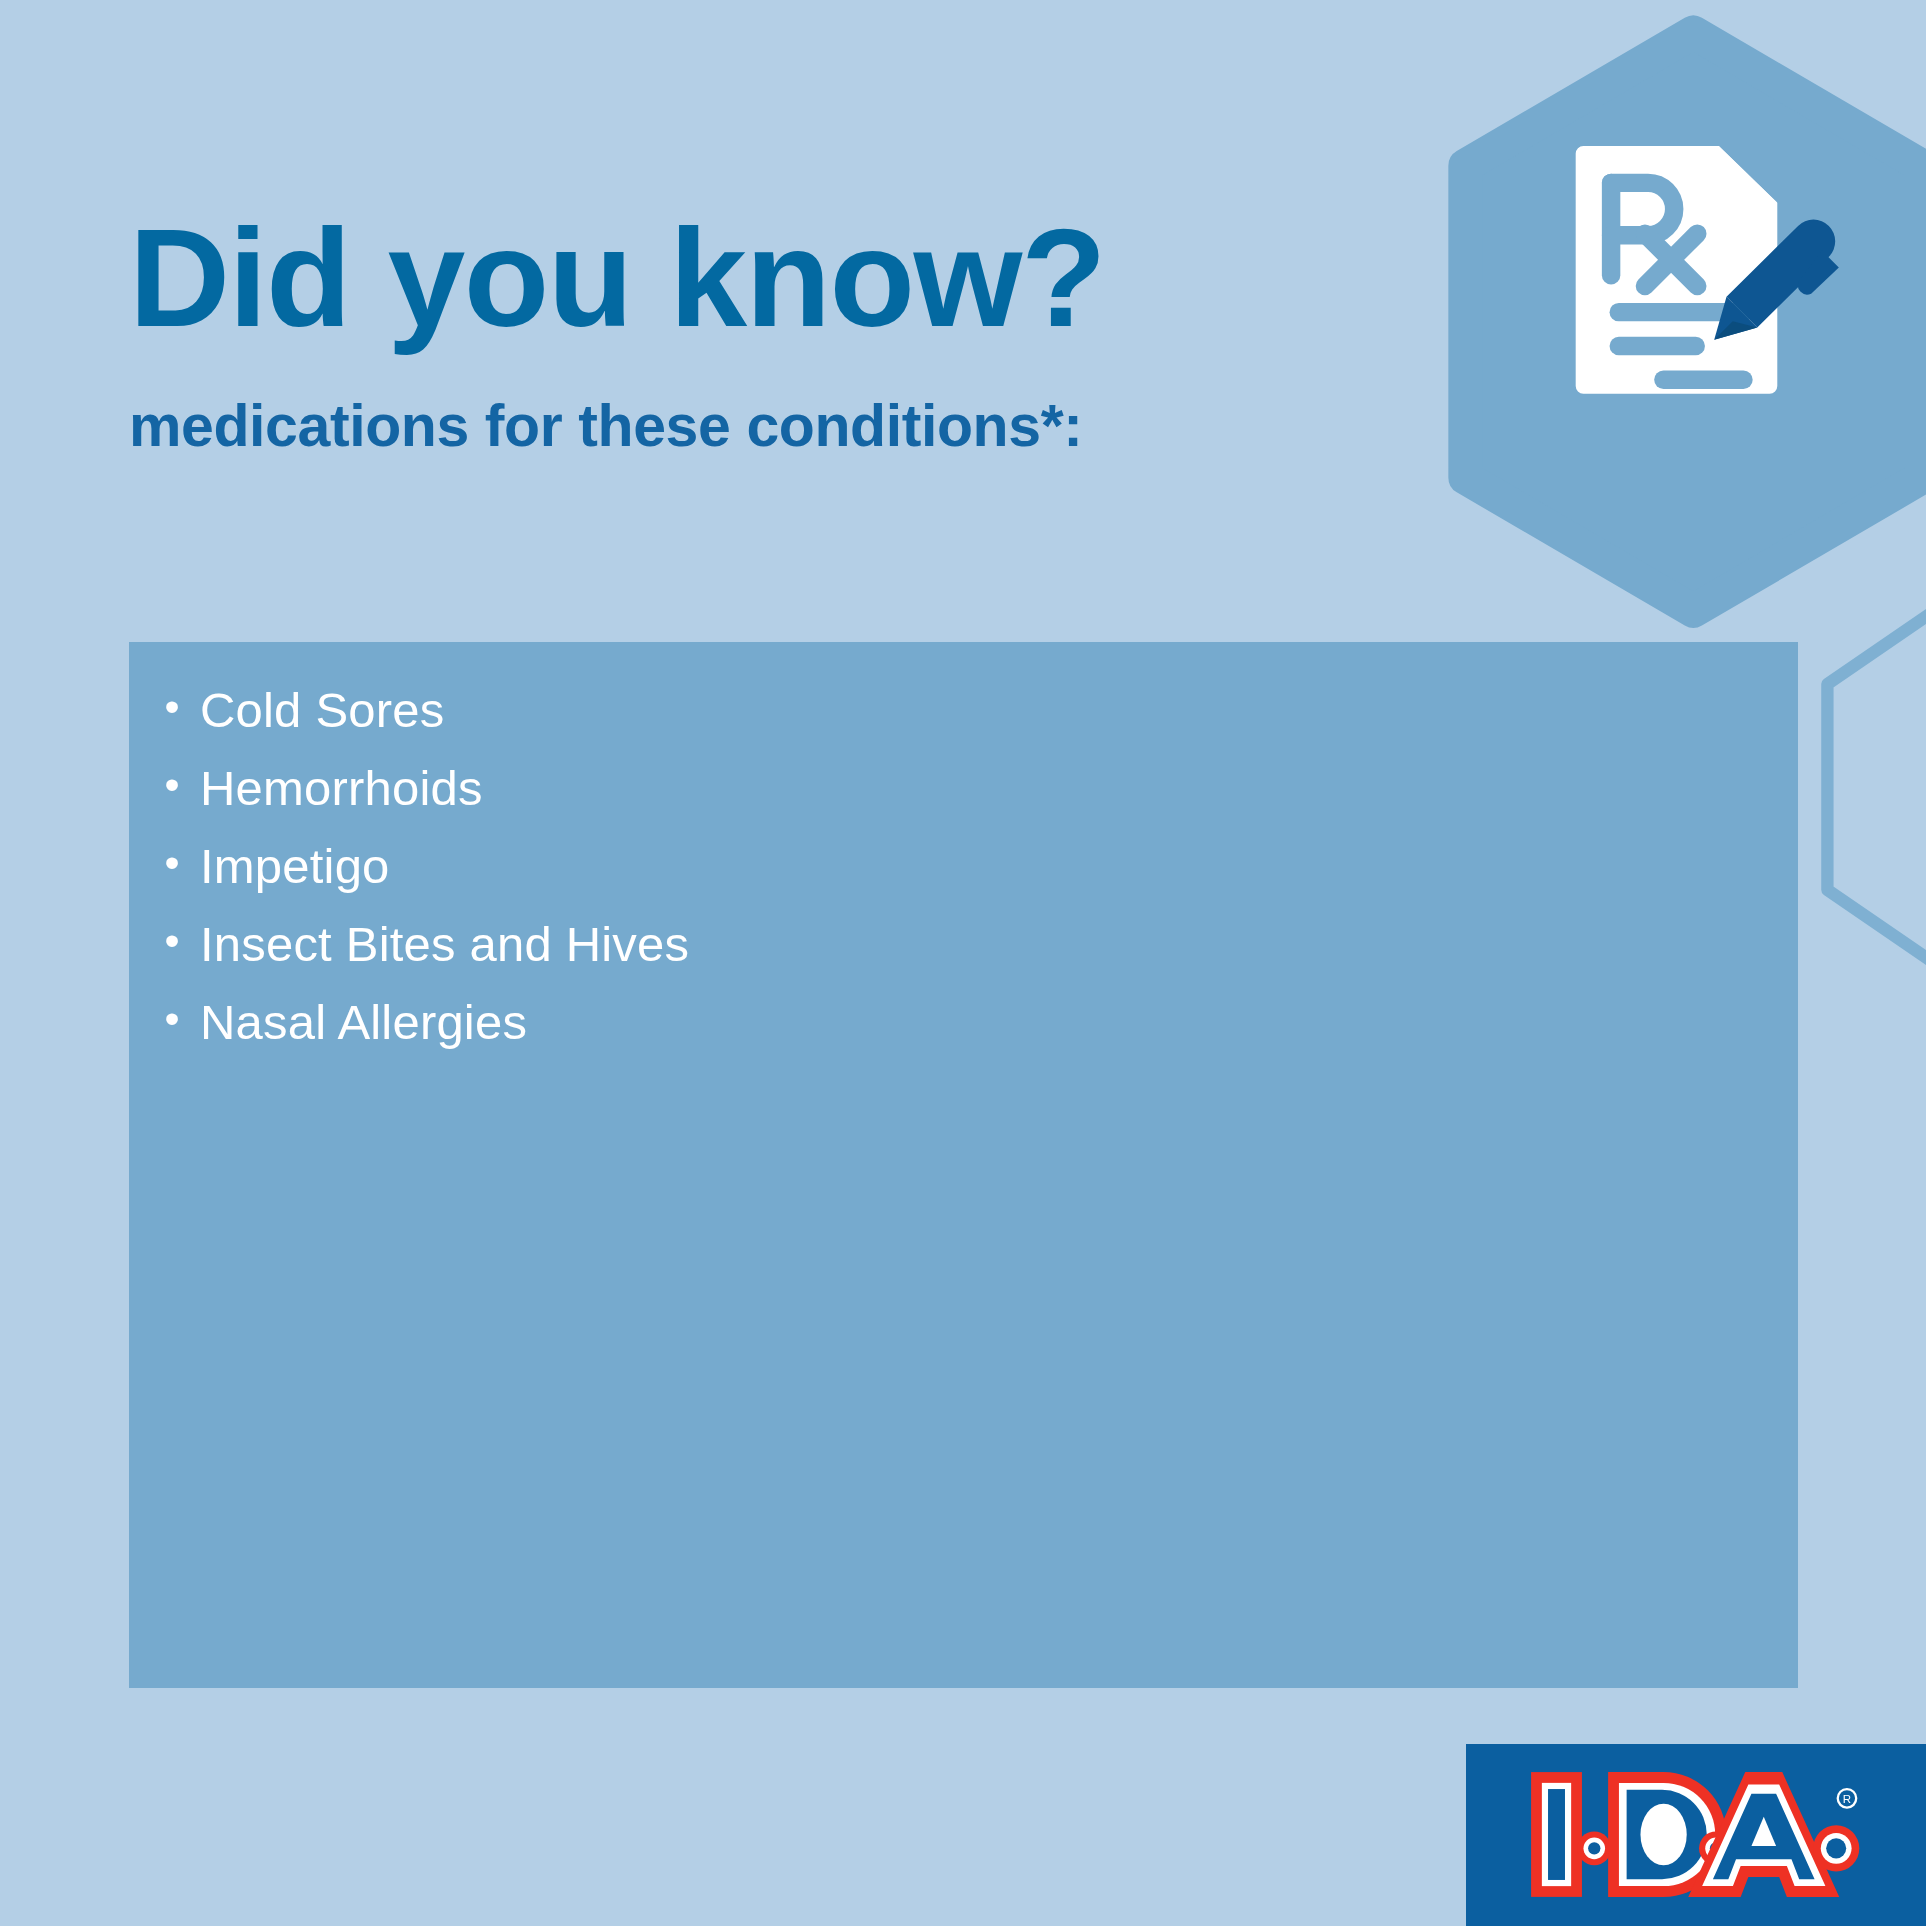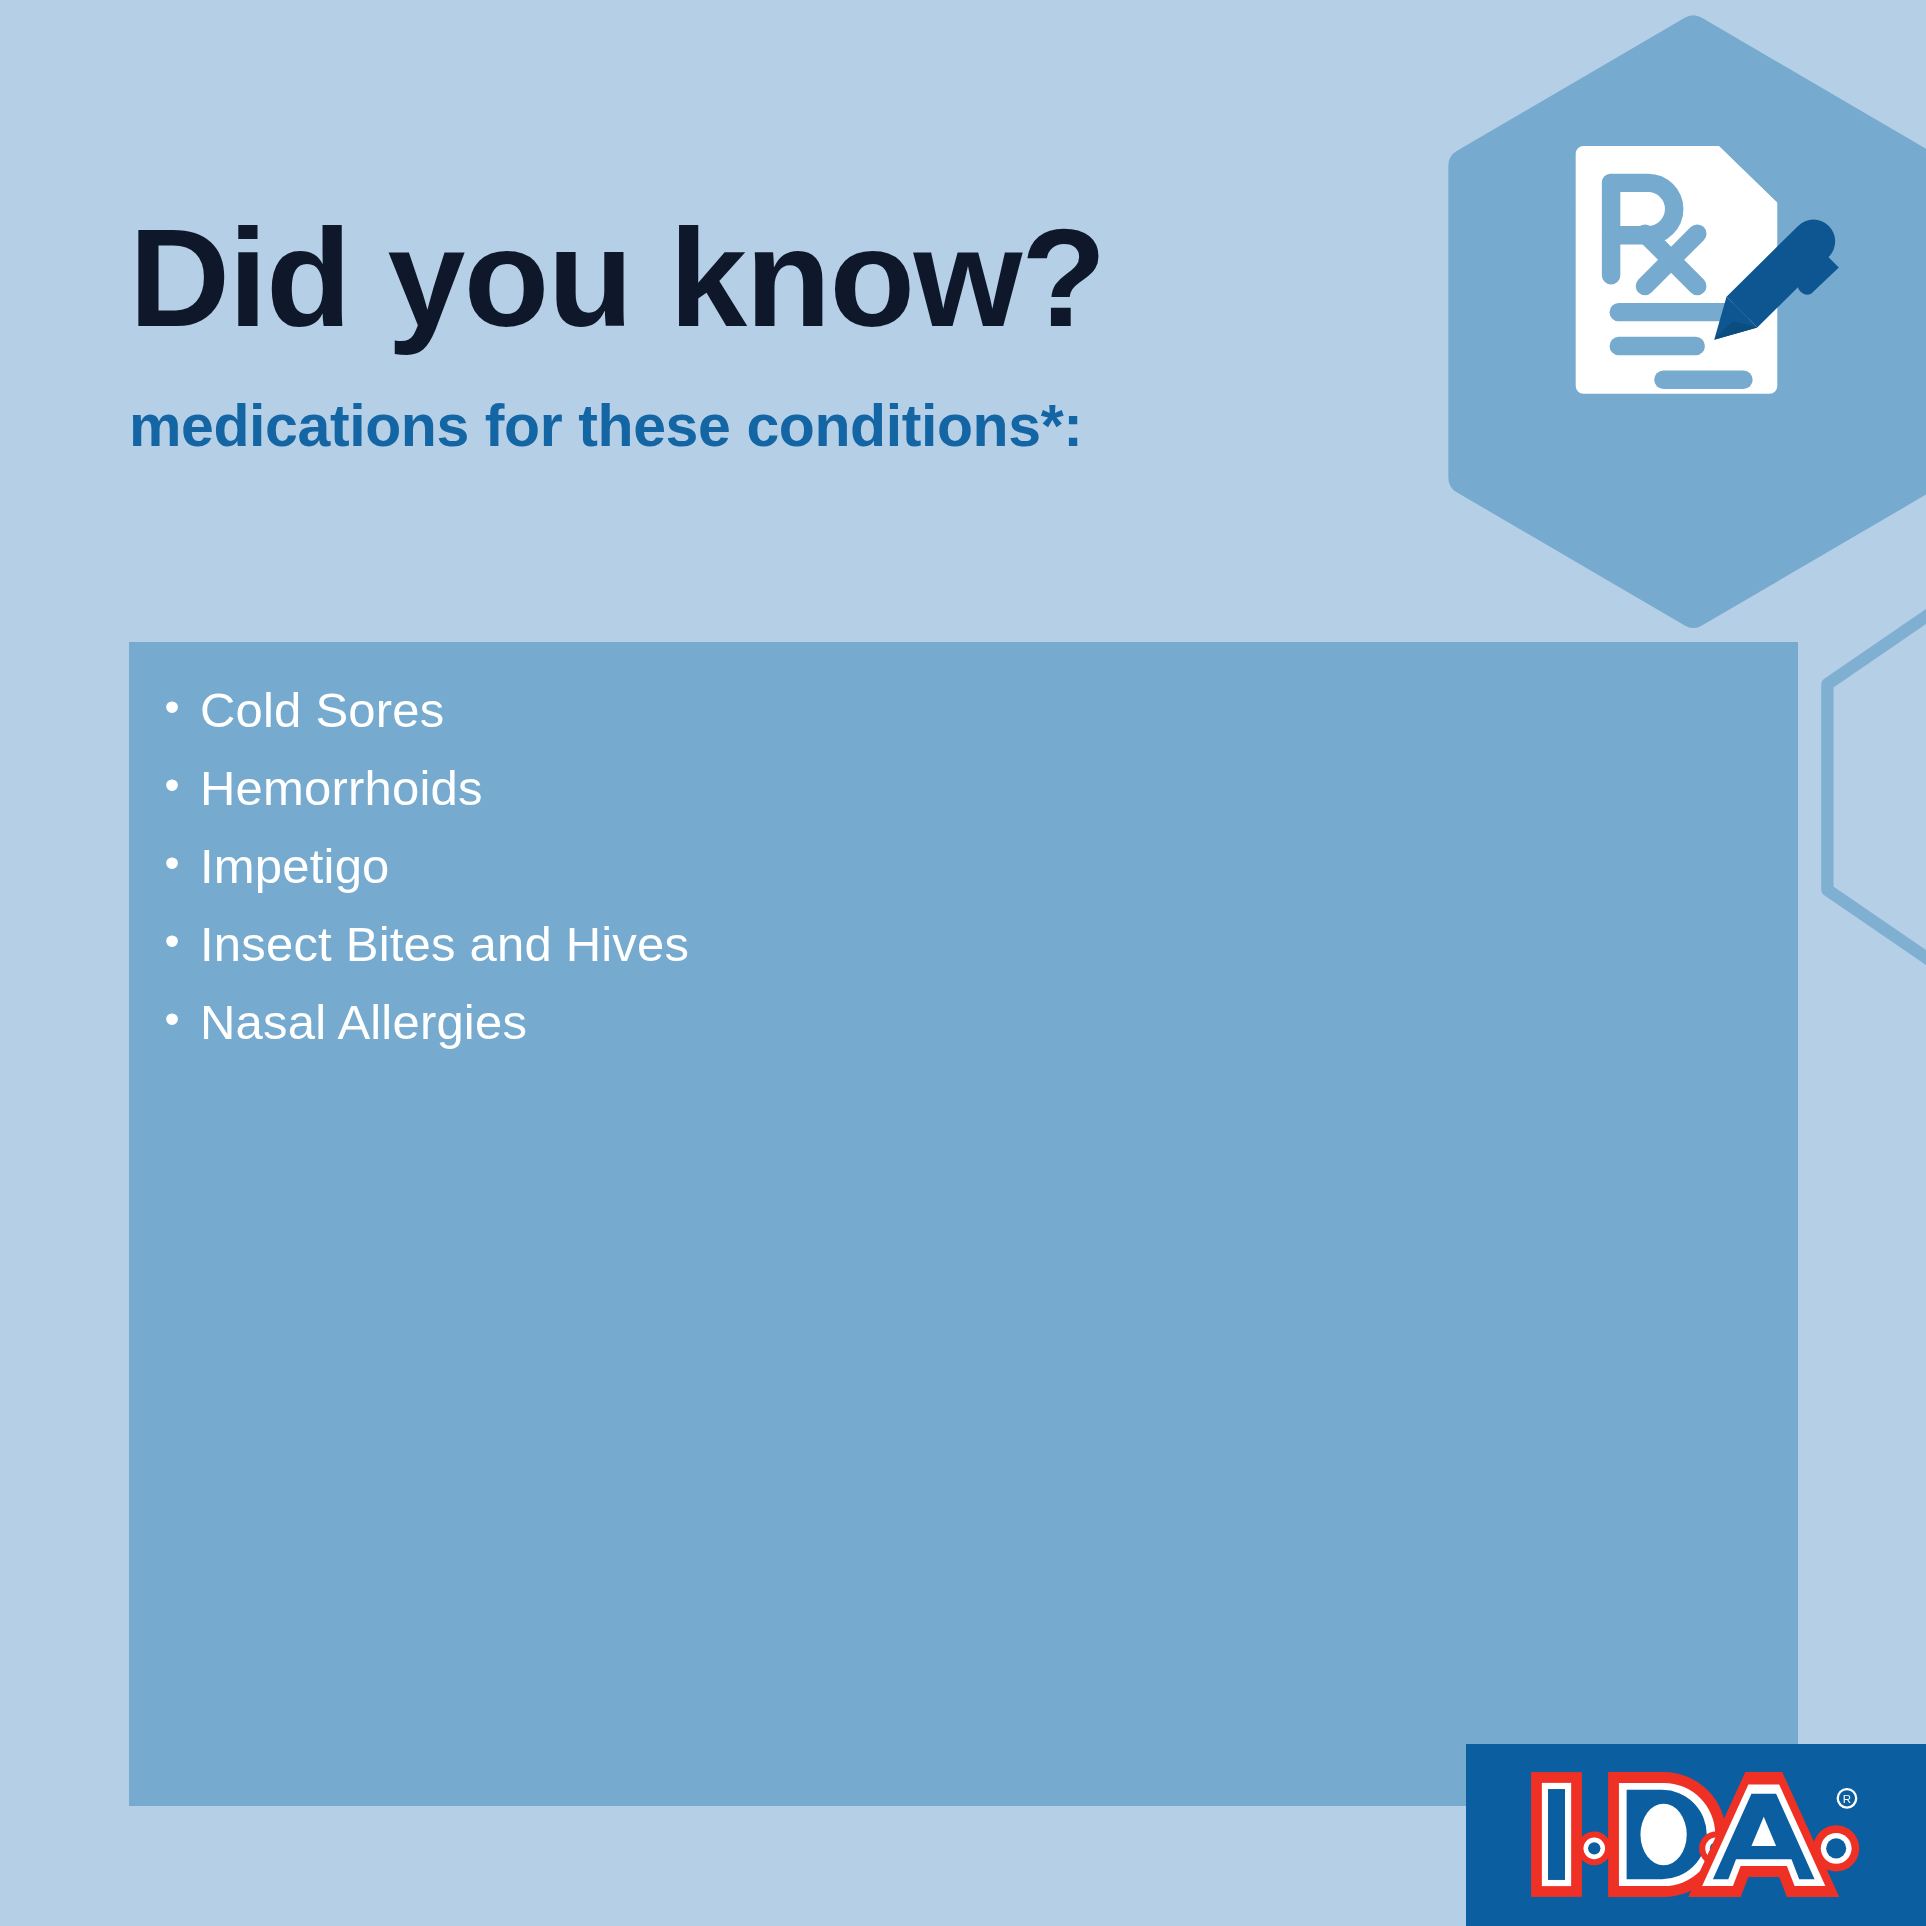--- a/index.html
+++ b/index.html
@@ -35,21 +35,21 @@
   }
 
   
   .headline {
     position: absolute;
     left: 129px;
     top: 114px;
     font-size: 140px;
     line-height: 1.0;
     font-weight: 700;
-    color: #0f172a;
+    color: #0369a1;
     letter-spacing: -1.5px;
     white-space: nowrap;
   }
 
   .subhead {
     position: absolute;
     left: 129px;
     top: 393px;
     width: 1156px;
     font-size: 59px;
@@ -59,21 +59,21 @@
     letter-spacing: -0.4px;
   }
   .subhead .sub-line { display: block; }
 
   
   .panels {
     position: absolute;
     left: 129px;
     top: 642px;
     width: 1669px;
-    height: 1164px;
+    height: 1046px;
     display: flex;
     gap: 4px;
   }
   .panel {
     background: #76aace;
     flex: 1 1 0;
     padding: 37px 31px 31px 31px;
     box-sizing: border-box;
   }
   .panel ul {

